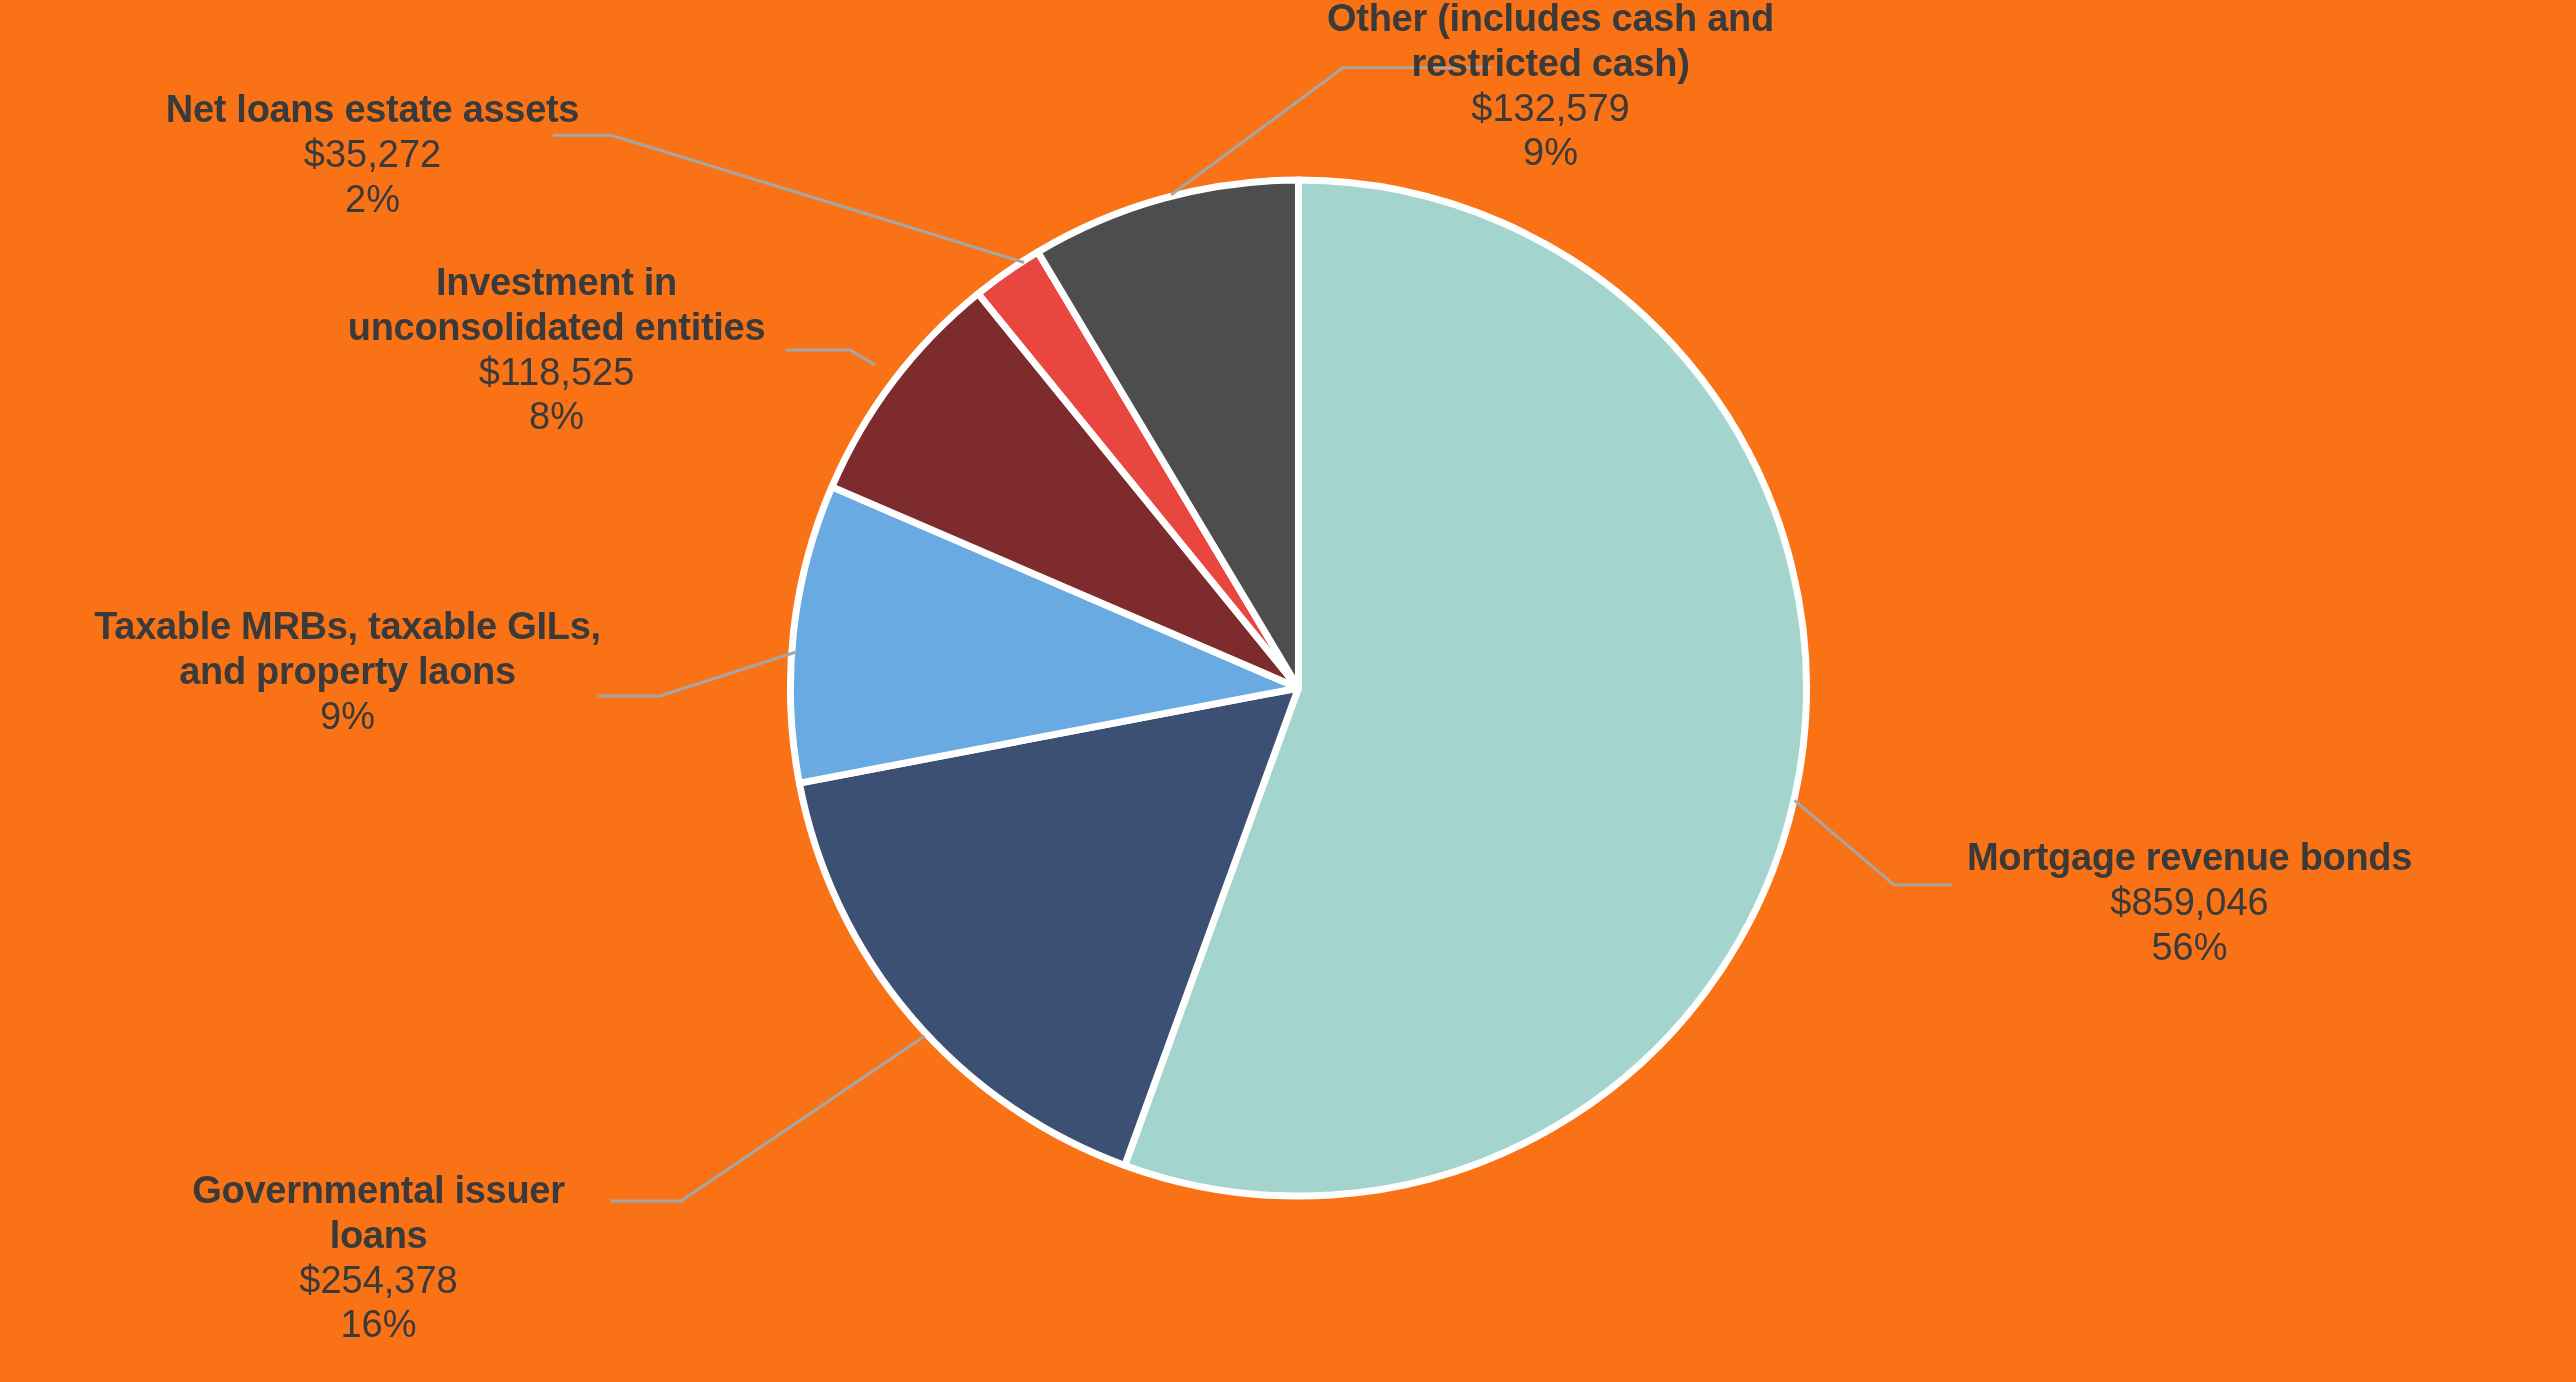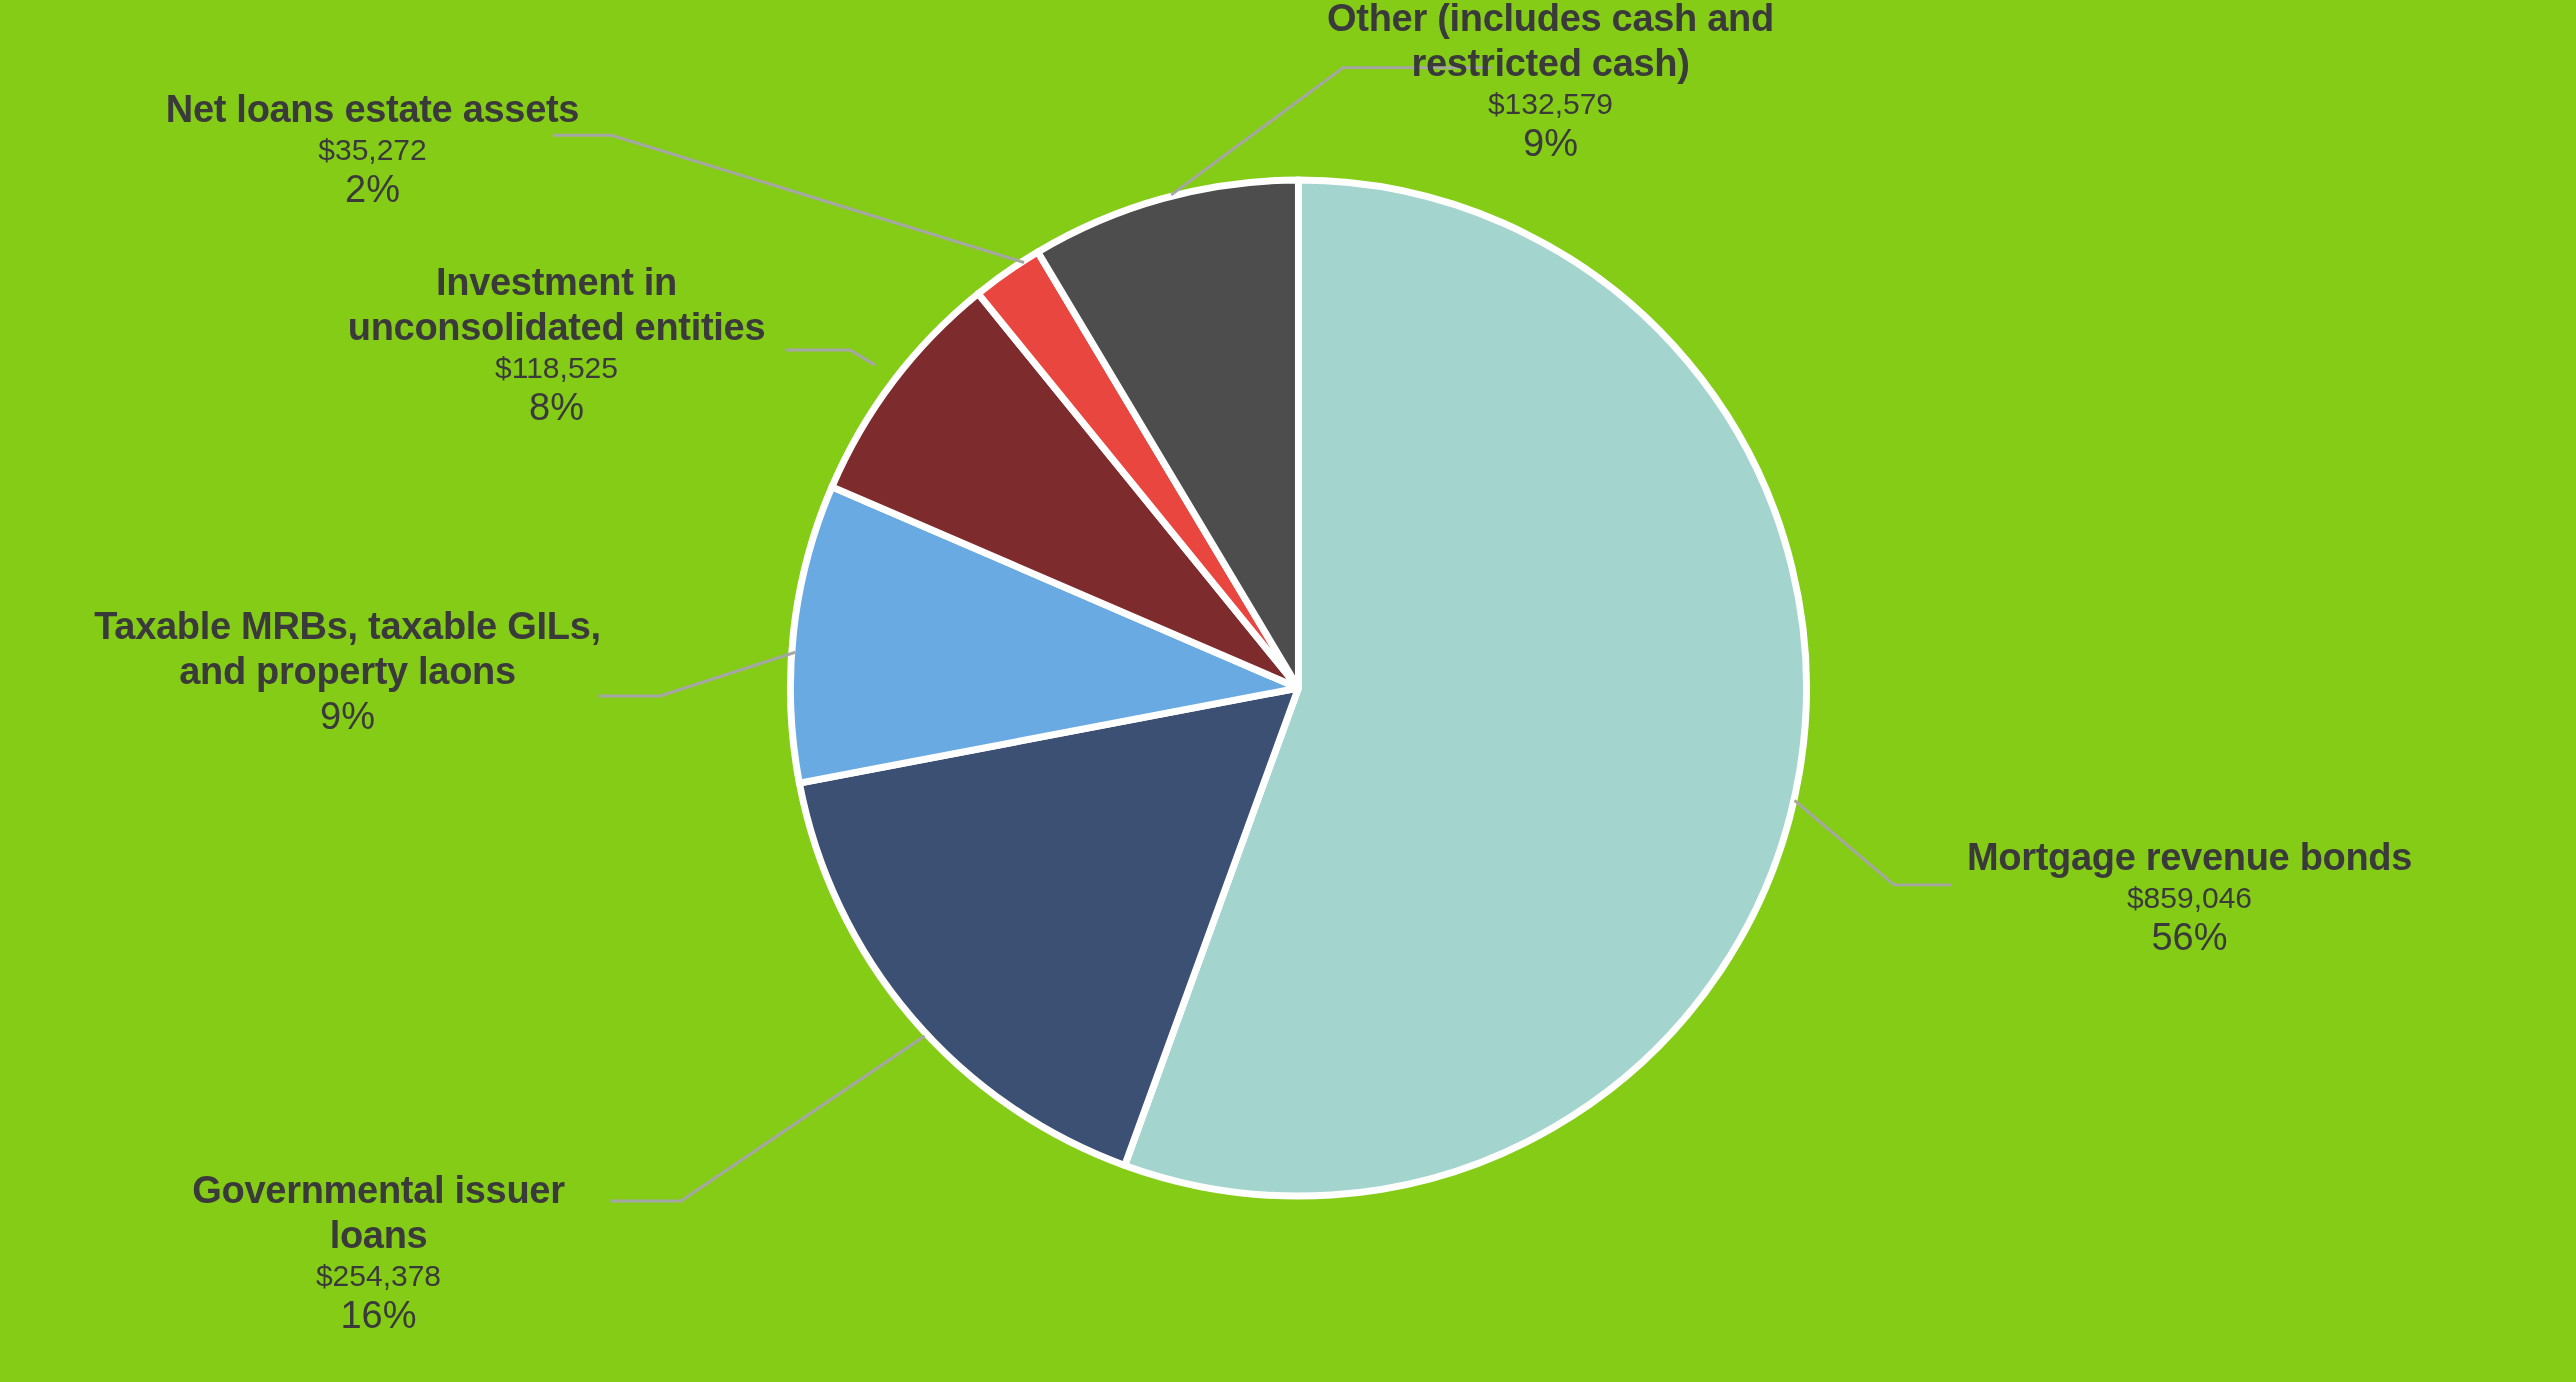--- a/index.html
+++ b/index.html
@@ -10,21 +10,21 @@
   body {
     width: 2576px;
     height: 1383px;
     font-family: "Liberation Sans", sans-serif;
     overflow: hidden;
   }
   #chart-root {
     position: relative;
     width: 2576px;
     height: 1383px;
-    background: #84cc16;
+    background: #f97316;
   }
   svg.pie-svg {
     position: absolute;
     left: 0;
     top: 0;
     width: 2576px;
     height: 1383px;
     display: block;
   }
   .callout {
@@ -33,21 +33,21 @@
     line-height: 1.18;
   }
   .callout .cat {
     font-weight: bold;
     font-size: 38px;
     letter-spacing: -0.3px;
     white-space: pre-line;
   }
   .callout .val {
     font-weight: normal;
-    font-size: 30px;
+    font-size: 38px;
     letter-spacing: 0px;
   }
   .callout .pct {
     font-weight: normal;
     font-size: 38px;
     letter-spacing: 0px;
   }
   .ta-center { text-align: center; }
 </style>
 </head>

